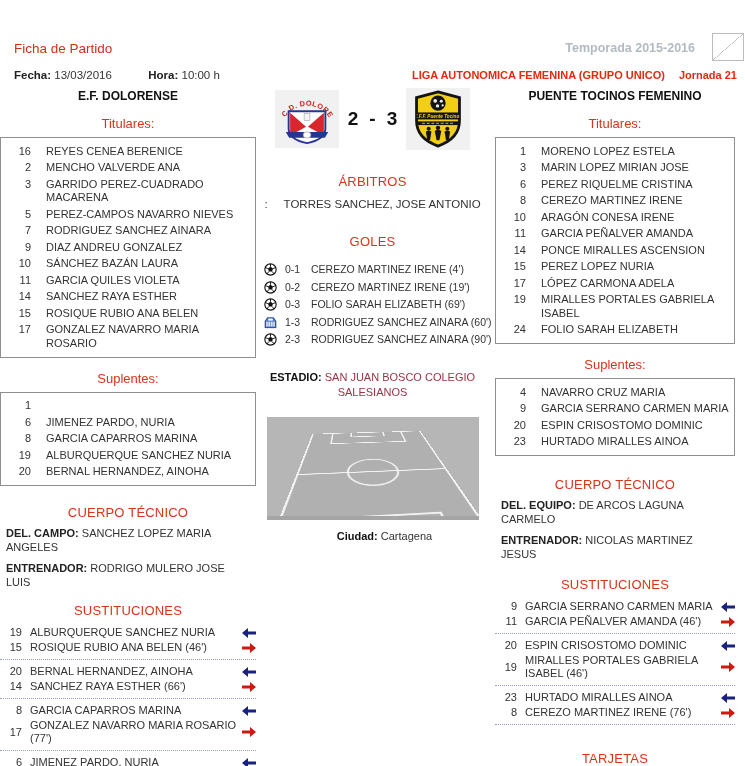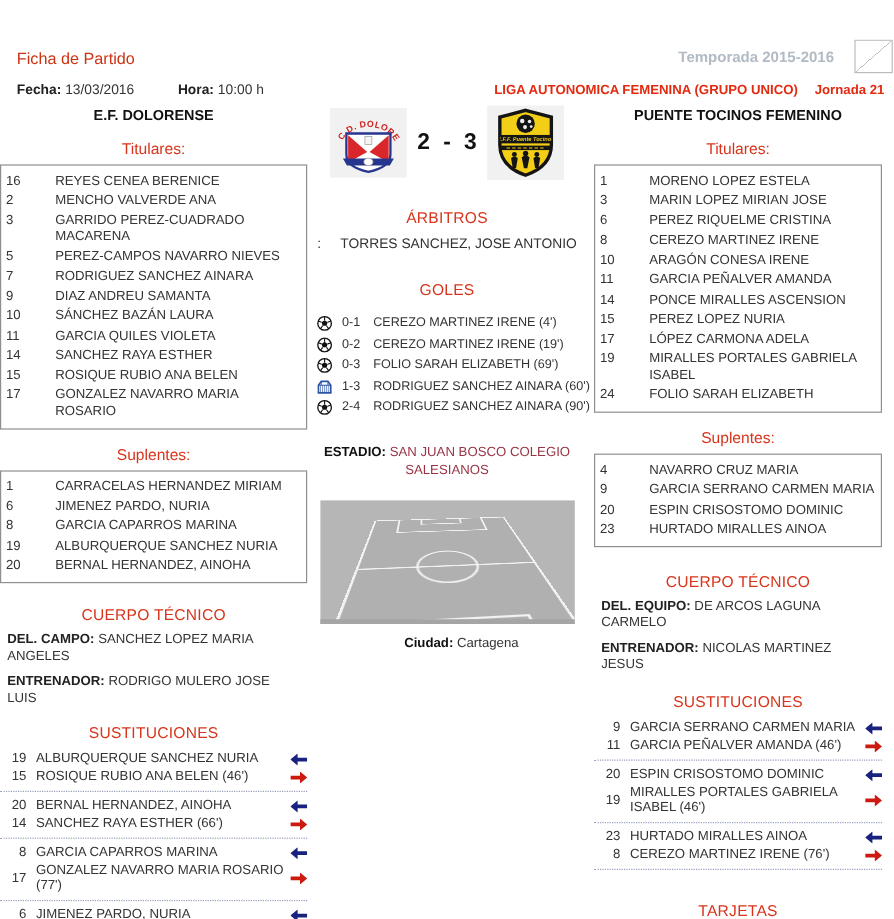--- a/index.html
+++ b/index.html
@@ -24,21 +24,21 @@
   .col-left{width:256px;padding:0 0;box-sizing:border-box;}
   .col-center{width:233px;box-sizing:border-box;}
   .col-right{width:256px;padding:0 10px 0 6px;box-sizing:border-box;}
 
   .team-name{text-align:center;font-weight:bold;font-size:12px;color:#111;margin:4px 0 0;}
   .sec-label{color:#d8341b;font-weight:normal;text-align:center;font-size:13px;margin:13px 0 6px;}
   .sec-label.caps{letter-spacing:.2px;}
 
   .roster{border:1px solid #8f8f8f;padding:5px 4px;}
   .roster-row{display:flex;padding:1.5px 0;line-height:13.5px;}
-  .roster-row .num{width:26px;text-align:left;flex:none;}
+  .roster-row .num{width:26px;text-align:right;flex:none;}
   .roster-row .nm{margin-left:15px;}
 
   .staff-line{margin:2px 6px 7px;line-height:14px;}
   .staff-line b{color:#222;}
 
   .subs{margin-top:2px;}
   .sub-pair{border-bottom:1px dotted #98a0bf;padding:1px 0 4px;margin-bottom:3px;}
   .sub-row{display:flex;align-items:center;padding:1px 0;line-height:13px;}
   .sub-row .num{width:22px;text-align:right;flex:none;}
   .sub-row .nm{margin-left:8px;flex:1;}
@@ -133,21 +133,21 @@
             <span class="nm">PEREZ-CAMPOS NAVARRO NIEVES</span>
           </div>
 
           <div class="roster-row">
             <span class="num">7</span>
             <span class="nm">RODRIGUEZ SANCHEZ AINARA</span>
           </div>
 
           <div class="roster-row">
             <span class="num">9</span>
-            <span class="nm">DIAZ ANDREU SAMANTA</span>
+            <span class="nm">DIAZ ANDREU GONZALEZ</span>
           </div>
 
           <div class="roster-row">
             <span class="num">10</span>
             <span class="nm">SÁNCHEZ BAZÁN LAURA</span>
           </div>
 
           <div class="roster-row">
             <span class="num">11</span>
             <span class="nm">GARCIA QUILES VIOLETA</span>
@@ -167,21 +167,20 @@
             <span class="num">17</span>
             <span class="nm">GONZALEZ NAVARRO MARIA ROSARIO</span>
           </div>
         </div>
 
       <div class="sec-label">Suplentes:</div>
       <div class="roster">
 
           <div class="roster-row">
             <span class="num">1</span>
-            <span class="nm">CARRACELAS HERNANDEZ MIRIAM</span>
           </div>
 
           <div class="roster-row">
             <span class="num">6</span>
             <span class="nm">JIMENEZ PARDO, NURIA</span>
           </div>
 
           <div class="roster-row">
             <span class="num">8</span>
             <span class="nm">GARCIA CAPARROS MARINA</span>
@@ -423,21 +422,21 @@
 
           <div class="goal-row k-ball">
             <span class="ico ball-ico">
               <svg width="13" height="13" viewBox="0 0 14 14">
                 <circle cx="7" cy="7" r="6.1" fill="#fff" stroke="#111" stroke-width="1.2"></circle>
                 <polygon points="7,4.1 9.7,6 8.7,9.1 5.3,9.1 4.3,6" fill="#111"></polygon>
                 <path d="M7 0.9 V4.1 M9.7 6 L12.8 4.9 M8.7 9.1 L10.7 11.7 M5.3 9.1 L3.3 11.7 M4.3 6 L1.2 4.9" stroke="#111" stroke-width="1" fill="none"></path>
               </svg>
             </span>
 
-            <span class="gscore">2-4</span>
+            <span class="gscore">2-3</span>
             <span class="gname">RODRIGUEZ SANCHEZ AINARA (90')</span>
           </div>
         </div>
 
       <div class="estadio">
         <b>ESTADIO:</b>
         <span class="val">SAN JUAN BOSCO COLEGIO SALESIANOS</span>
       </div>
 
       <div class="field">

